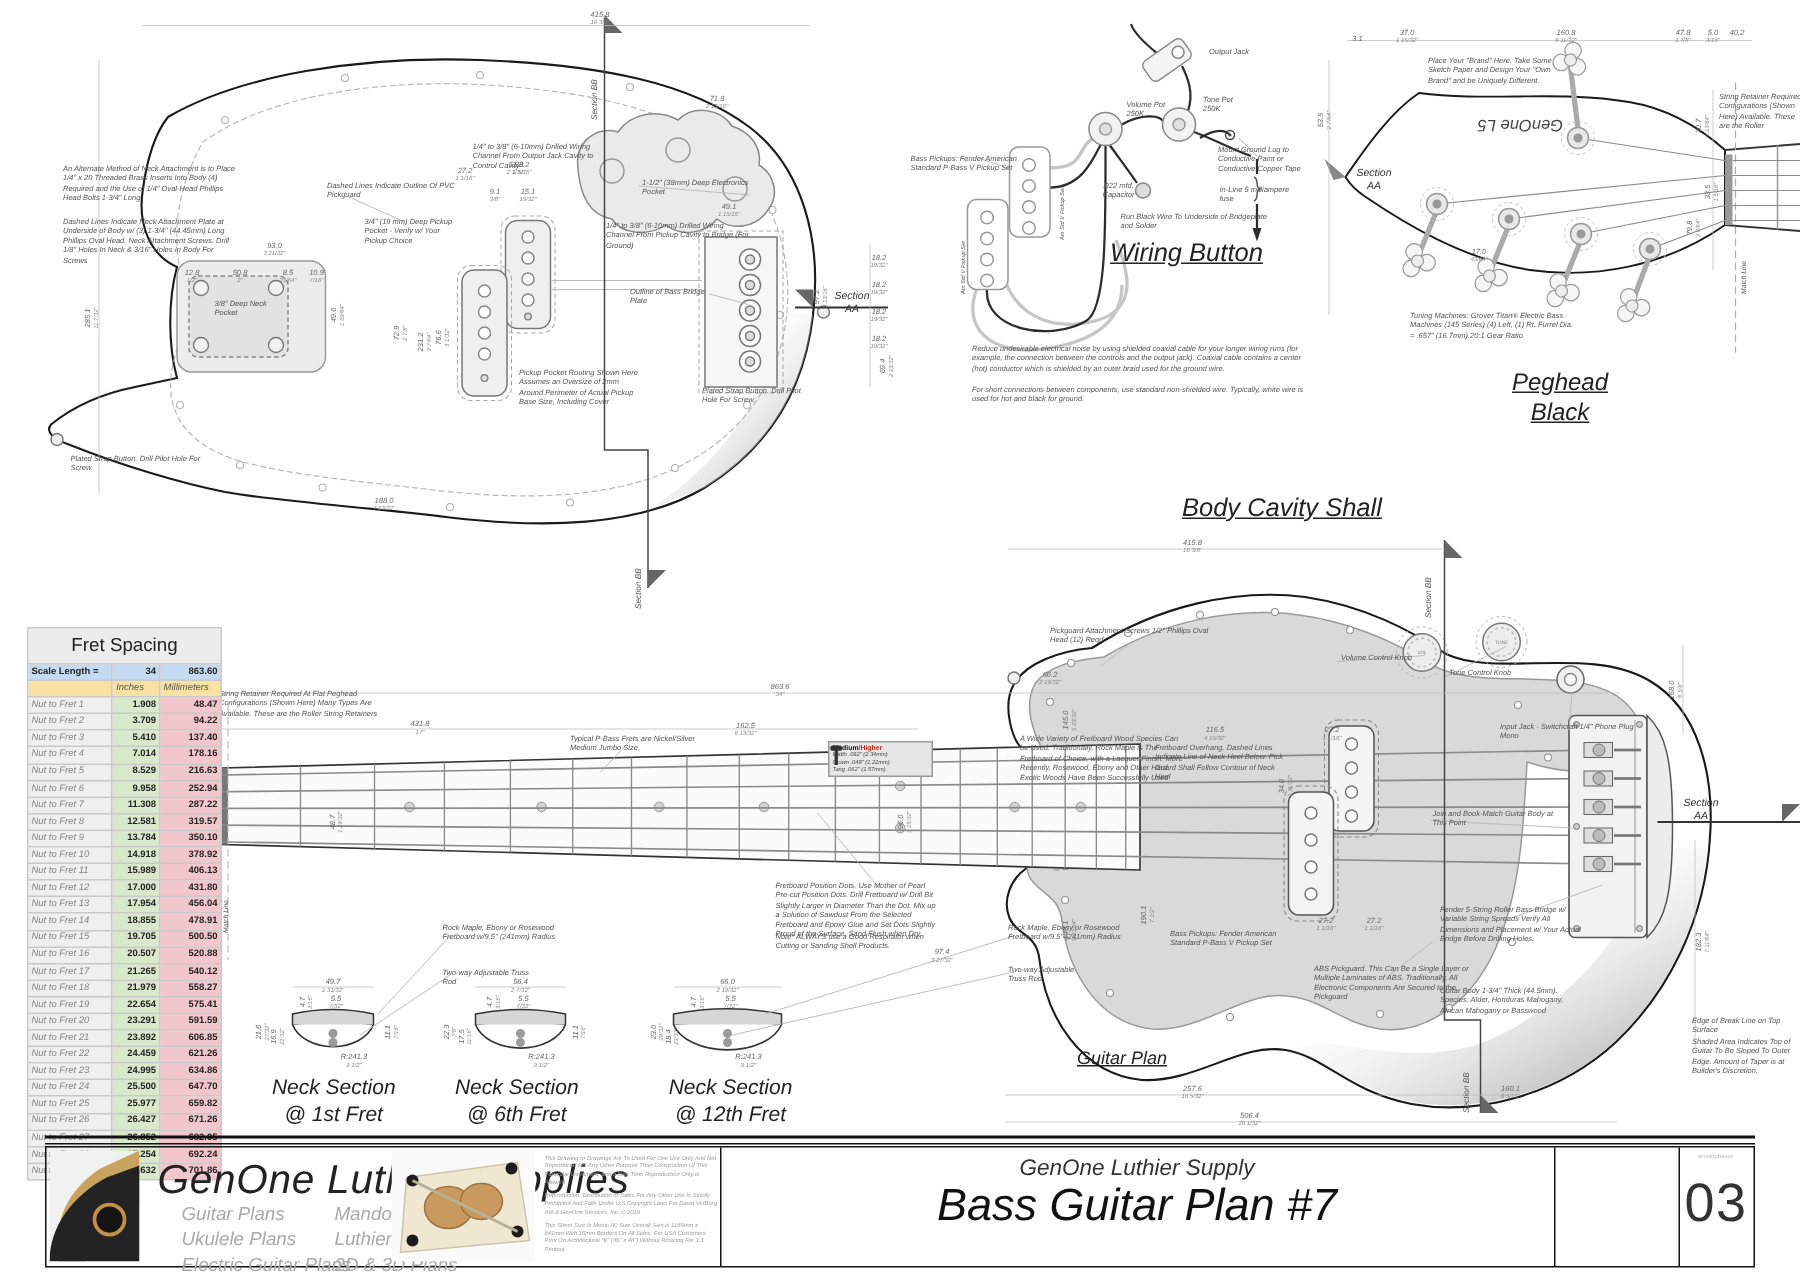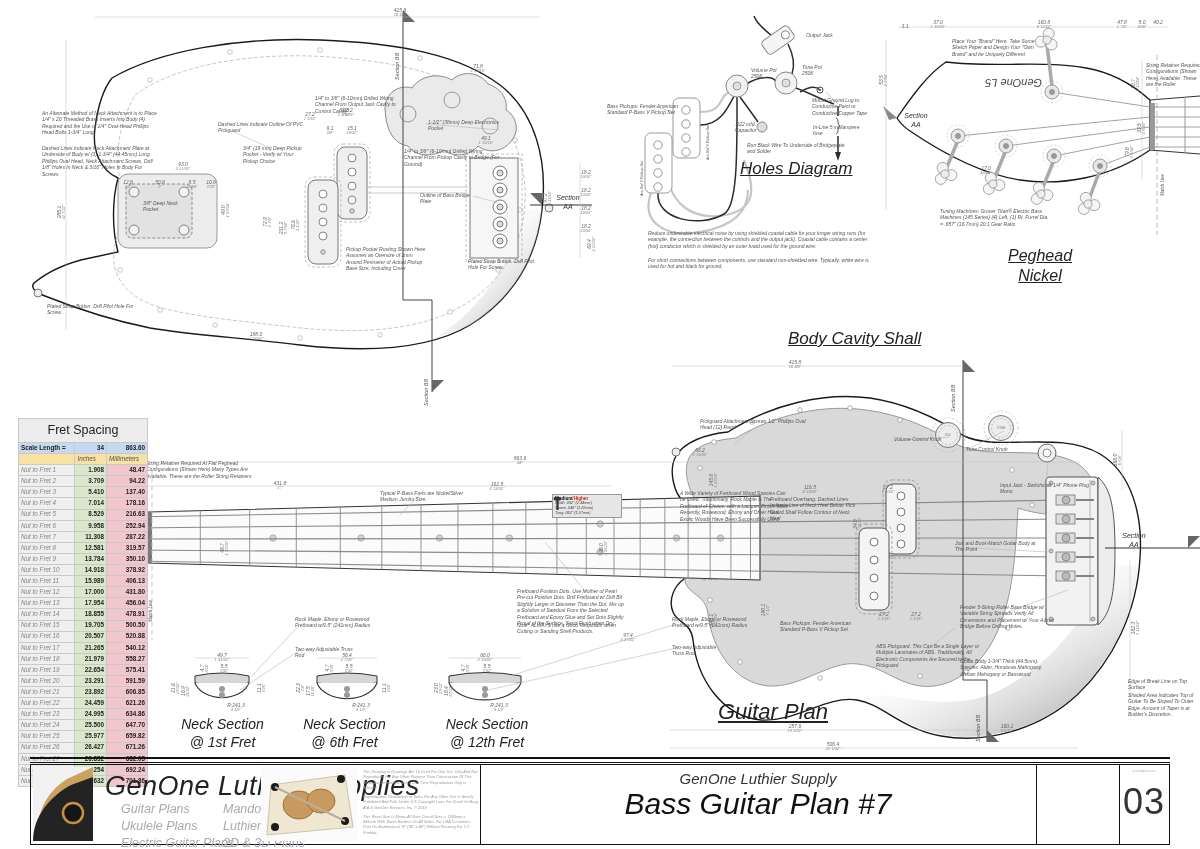--- a/index.html
+++ b/index.html
@@ -512,31 +512,31 @@
       <div class="ann" style="left: 806px; top: 32px; width: 28px; font-size: 5px;">Output Jack</div>
       <div class="ann" style="left: 751px; top: 67px; width: 30px; font-size: 5px;">Volume Pot 250K</div>
       <div class="ann" style="left: 802px; top: 64px; width: 28px; font-size: 5px;">Tone Pot 250K</div>
       <div class="ann" style="left: 607px; top: 103px; width: 92px; font-size: 5px;">Bass Pickups: Fender American Standard P-Bass V Pickup Set</div>
       <div class="ann rot" style="left: 640px; top: 196px; font-size: 3.8px; transform: rotate(-90deg);">Am Std V Pickup Set</div>
       <div class="ann rot" style="left: 706px; top: 160px; font-size: 3.8px; transform: rotate(-90deg);">Am Std V Pickup Set</div>
       <div class="ann" style="left: 735px; top: 121px; width: 30px; font-size: 5px;">.022 mfd. Capacitor</div>
       <div class="ann" style="left: 812px; top: 97px; width: 70px; font-size: 5px;">Mount Ground Lug to Conductive Paint or Conductive Copper Tape</div>
       <div class="ann" style="left: 813px; top: 124px; width: 52px; font-size: 5px;">In-Line 5 milliampere fuse</div>
       <div class="ann" style="left: 747px; top: 142px; width: 98px; font-size: 5px;">Run Black Wire To Underside of Bridgeplate and Solder</div>
-      <div class="ann" style="left: 740px; top: 158px; width: 118px; font-size: 17px; color: rgb(34, 34, 34); text-decoration: underline;">Holes Diagram</div>
+      <div class="ann" style="left: 740px; top: 158px; width: 118px; font-size: 17px; color: rgb(34, 34, 34); text-decoration: underline;">Wiring Button</div>
       <div class="ann" style="left: 648px; top: 230px; width: 228px; font-size: 5px;">Reduce undesirable electrical noise by using shielded coaxial cable for your longer wiring runs (for example, the connection between the controls and the output jack). Coaxial cable contains a center (hot) conductor which is shielded by an outer braid used for the ground wire.</div>
       <div class="ann" style="left: 648px; top: 257px; width: 225px; font-size: 5px;">For short connections between components, use standard non-shielded wire. Typically, white wire is used for hot and black for ground.</div>
       <div class="ann" style="left: 952px; top: 38px; width: 84px; font-size: 5px;">Place Your "Brand" Here. Take Some Sketch Paper and Design Your "Own Brand" and be Uniquely Different.</div>
       <div class="ann" style="left: 1146px; top: 62px; width: 58px; font-size: 5px;">String Retainer Required Configurations (Shown Here) Available. These are the Roller</div>
       <div class="ann" style="left: 896px; top: 112px; width: 40px; font-size: 7px; color: rgb(51, 51, 51); text-align: center;">Section
 AA</div>
       <div class="ann rot" style="left: 980px; top: 76px; width: 62px; font-size: 11px; color: rgb(68, 68, 68); transform: rotate(180deg); transform-origin: center center;">GenOne L5</div>
       <div class="ann" style="left: 940px; top: 208px; width: 110px; font-size: 5px;">Tuning Machines: Grover Titan® Electric Bass Machines (145 Series) (4) Left, (1) Rt. Furrel Dia. = .657" (16.7mm) 20:1 Gear Ratio</div>
       <div class="ann" style="left: 995px; top: 246px; width: 90px; font-size: 16px; color: rgb(34, 34, 34); text-decoration: underline; text-align: center;">Peghead
-Nickel</div>
+Black</div>
       <div class="ann rot" style="left: 1160px; top: 196px; font-size: 4.5px; transform: rotate(-90deg);">Match Line</div>
       <div class="ann" style="left: 788px; top: 328px; width: 140px; font-size: 17px; color: rgb(34, 34, 34); text-decoration: underline;">Body Cavity Shall</div>
       <div class="ann" style="left: 146px; top: 460px; width: 114px; font-size: 5px;">String Retainer Required At Flat Peghead Configurations (Shown Here) Many Types Are Available. These are the Roller String Retainers</div>
       <div class="ann" style="left: 380px; top: 490px; width: 84px; font-size: 5px;">Typical P-Bass Frets are Nickel/Silver Medium Jumbo Size.</div>
       <div class="ann" style="left: 680px; top: 490px; width: 110px; font-size: 5px;">A Wide Variety of Fretboard Wood Species Can be Used. Traditionally, Rock Maple is The Fretboard of Choice, with a Lacquer Finish. More Recently, Rosewood, Ebony and Other Hard Exotic Woods Have Been Successfully Used</div>
       <div class="ann" style="left: 517px; top: 588px; width: 110px; font-size: 5px;">Fretboard Position Dots. Use Mother of Pearl Pre-cut Position Dots. Drill Fretboard w/ Drill Bit Slightly Larger in Diameter Than the Dot. Mix up a Solution of Sawdust From the Selected Fretboard and Epoxy Glue and Set Dots Slightly Proud of the Surface. Sand Flush when Dry.</div>
       <div class="ann" style="left: 517px; top: 622px; width: 106px; font-size: 5px;">Note* ALWAYS use a Good Respirator when Cutting or Sanding Shell Products.</div>
       <div class="ann rot" style="left: 148px; top: 622px; font-size: 4.5px; transform: rotate(-90deg);">Match Line</div>
       <div class="ann" style="left: 700px; top: 418px; width: 112px; font-size: 5px;">Pickguard Attachment Screws 1/2" Phillips Oval Head (12) Reqd</div>
       <div class="ann" style="left: 894px; top: 436px; width: 48px; font-size: 5px;">Volume Control Knob</div>
@@ -545,21 +545,21 @@
       <div class="ann" style="left: 994px; top: 426px; width: 14px; font-size: 3.2px; color: rgb(119, 119, 119); text-align: center;">TONE</div>
       <div class="ann" style="left: 1000px; top: 482px; width: 92px; font-size: 5px;">Input Jack - Switchcraft 1/4" Phone Plug Mono</div>
       <div class="ann" style="left: 770px; top: 496px; width: 90px; font-size: 5px;">Fretboard Overhang. Dashed Lines Indicate Line of Neck Heel Below. Pick Guard Shall Follow Contour of Neck Heel</div>
       <div class="ann" style="left: 955px; top: 540px; width: 84px; font-size: 5px;">Join and Book-Match Guitar Body at This Point</div>
       <div class="ann" style="left: 960px; top: 604px; width: 100px; font-size: 5px;">Fender 5-String Roller Bass Bridge w/ Variable String Spreads Verify All Dimensions and Placement w/ Your Actual Bridge Before Drilling Holes.</div>
       <div class="ann" style="left: 960px; top: 658px; width: 82px; font-size: 5px;">Guitar Body 1-3/4" Thick (44.5mm). Species: Alder, Honduras Mahogany, African Mahogany or Basswood</div>
       <div class="ann" style="left: 780px; top: 620px; width: 88px; font-size: 5px;">Bass Pickups: Fender American Standard P-Bass V Pickup Set</div>
       <div class="ann" style="left: 876px; top: 643px; width: 114px; font-size: 5px;">ABS Pickguard. This Can Be a Single Layer or Multiple Laminates of ABS. Traditionally, All Electronic Components Are Secured to the Pickguard</div>
       <div class="ann" style="left: 1128px; top: 678px; width: 70px; font-size: 5px;">Edge of Break Line on Top Surface</div>
       <div class="ann" style="left: 1128px; top: 692px; width: 72px; font-size: 5px;">Shaded Area Indicates Top of Guitar To Be Sloped To Outer Edge. Amount of Taper is at Builder's Discretion.</div>
-      <div class="ann" style="left: 718px; top: 698px; width: 120px; font-size: 22px; color: rgb(34, 34, 34); text-decoration: underline;">Guitar Plan</div>
+      <div class="ann" style="left: 718px; top: 698px; width: 120px; font-size: 12px; color: rgb(34, 34, 34); text-decoration: underline;">Guitar Plan</div>
       <div class="ann" style="left: 1112px; top: 532px; width: 44px; font-size: 7px; color: rgb(51, 51, 51); text-align: center;">Section
 AA</div>
       <div class="ann rot" style="left: 950px; top: 412px; font-size: 5.5px; transform: rotate(-90deg);">Section BB</div>
       <div class="ann rot" style="left: 975px; top: 742px; font-size: 5.5px; transform: rotate(-90deg);">Section BB</div>
       <div class="ann" style="left: 295px; top: 616px; width: 80px; font-size: 5px;">Rock Maple, Ebony or Rosewood Fretboard w/9.5" (241mm) Radius</div>
       <div class="ann" style="left: 295px; top: 646px; width: 60px; font-size: 5px;">Two-way Adjustable Truss Rod</div>
       <div class="ann" style="left: 672px; top: 616px; width: 80px; font-size: 5px;">Rock Maple, Ebony or Rosewood Fretboard w/9.5" (241mm) Radius</div>
       <div class="ann" style="left: 672px; top: 644px; width: 56px; font-size: 5px;">Two-way Adjustable Truss Rod</div>
       <div class="ann" style="left: 165px; top: 716px; width: 115px; font-size: 14px; color: rgb(34, 34, 34); text-align: center;">Neck Section
 @ 1st Fret</div>

